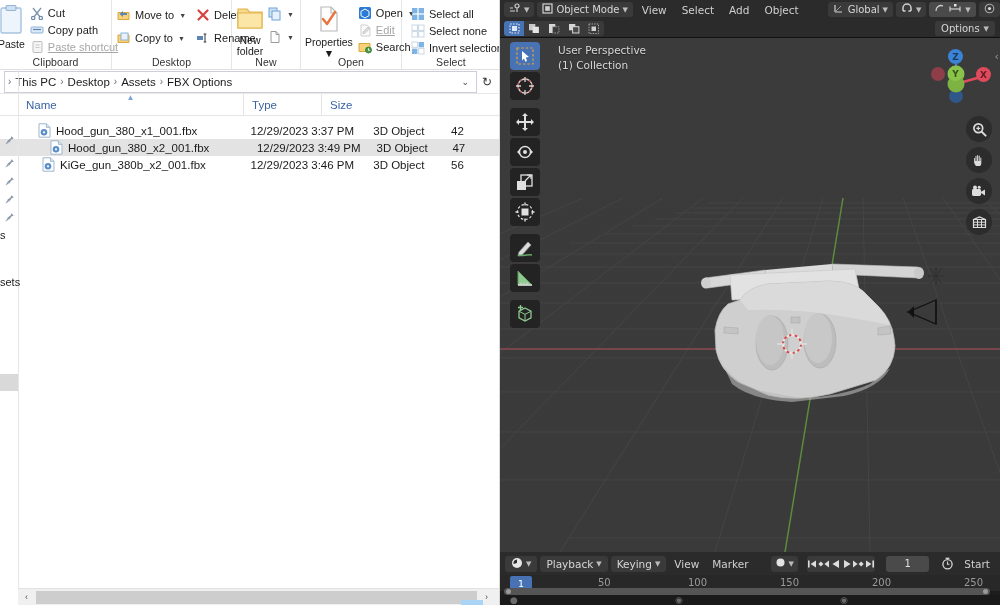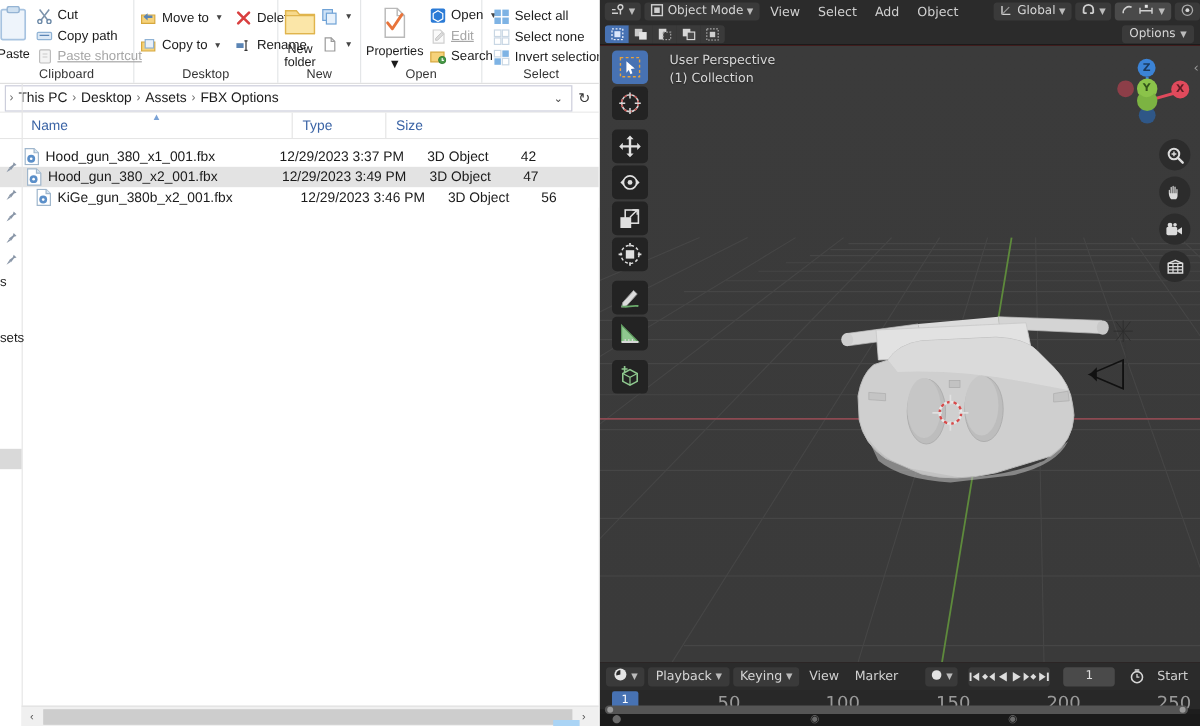--- a/index.html
+++ b/index.html
@@ -129,21 +129,21 @@
   .selmodes { display: flex; background: #333; border-radius: 3px; overflow: hidden; }
   .selmode { width: 20px; height: 15px; display: flex; align-items: center; justify-content: center; background: #3a3a3a; }
   .selmode.on { background: #4772b3; }
   .optpill {
     position: absolute; right: 5px; top: 2px;
     background: #3a3a3a; border-radius: 3px; height: 15px;
     display: flex; align-items: center; gap: 4px; padding: 0 6px;
     font-size: 10px; color: #d6d6d6;
   }
 
-  .viewport { position: absolute; left: 0; top: 38px; width: 500px; height: 514px; overflow: hidden; background: #7f1d1d; }
+  .viewport { position: absolute; left: 0; top: 38px; width: 500px; height: 514px; overflow: hidden; background: #0c4a6e; }
   .vptext { position: absolute; left: 58px; font-size: 10.5px; color: #d8d8d8; text-shadow: 0 1px 1px #222; }
 
   .vtools { position: absolute; left: 10px; top: 4px; width: 30px; display: flex; flex-direction: column; gap: 2px; }
   .vtool {
     width: 30px; height: 28px; background: #232323; border-radius: 4px;
     display: flex; align-items: center; justify-content: center;
   }
   .vtool.on { background: #4772b3; }
   .vtool.gap { margin-top: 6px; }
 
@@ -162,21 +162,21 @@
   .tlmenu { font-size: 10.5px; color: #d0d0d0; padding: 0 5px; white-space: nowrap; }
   .tlpill { background: #3a3a3a; border-radius: 3px; height: 16px; display: flex; align-items: center;
             gap: 3px; padding: 0 6px; font-size: 10.5px; color: #d6d6d6; }
   .tlbtns { display: flex; background: #3a3a3a; border-radius: 3px; overflow: hidden; }
   .tlbtn { width: 16px; height: 16px; display: flex; align-items: center; justify-content: center; color: #ddd; font-size: 8px; }
   .framefld { width: 60px; height: 16px; background: #4a4a4a; border-radius: 3px; color: #e0e0e0;
               font-size: 10px; display: flex; align-items: center; justify-content: center; }
   .tlruler { position: relative; height: 16px; background: #282828; }
   .tlframe { position: absolute; left: 10px; top: 1px; width: 22px; height: 14px; background: #4772b3;
              border-radius: 2px; color: #fff; font-size: 9.5px; display: flex; align-items: center; justify-content: center; }
-  .tltick { position: absolute; top: 2px; font-size: 15px; color: #9a9a9a; }
+  .tltick { position: absolute; top: 2px; font-size: 10px; color: #9a9a9a; }
   .tlscroll { position: absolute; left: 4px; right: 10px; bottom: 10px; height: 7px; background: #555; border-radius: 4px; }
   .tlscroll .knob { position: absolute; width: 5px; height: 5px; border-radius: 50%; background: #9a9a9a; top: 1px; }
   .tlbottom { position: absolute; left: 0; right: 0; bottom: 0; height: 10px; background: #1a1a1a; }
   .tlbico { position: absolute; bottom: 0px; color: #6a6a6a; font-size: 9px; }
 </style>
 </head>
 <body>
 
 <div id="root">
 
@@ -425,21 +425,21 @@
       <div class="c" style="width:78px">
         <span>Type</span>
       </div>
       <div class="c" style="width:56px">
         <span>Size</span>
       </div>
     </div>
 
     <div class="filelist">
       <div style="height:6px"></div>
-      <div class="frow" style="">
+      <div class="frow" style="padding-left:18px">
         <div class="c" style="width:225px;padding-left:20px">
           <span class="fbxicon">
             <svg width="13" height="15" viewBox="0 0 13 15">
               <path d="M1 .8h7.4L12 4.3V14.2H1z" fill="#fff" stroke="#9fb6cc" stroke-width="1"></path>
               <path d="M8.4.8v3.5H12" fill="#d7e6f3" stroke="#9fb6cc" stroke-width="1"></path>
               <circle cx="6" cy="9.3" r="3.3" fill="#5b8fc9"></circle>
               <circle cx="6" cy="9.3" r="1.1" fill="#fff"></circle>
             </svg>
           </span>
           <span>Hood_gun_380_x1_001.fbx</span>
@@ -447,21 +447,21 @@
         <div class="c" style="width:123px">
             <span>12/29/2023 3:37 PM</span>
           </div>
         <div class="c" style="width:78px">
             <span>3D Object</span>
           </div>
         <div class="c" style="width:56px">
             <span>42</span>
           </div>
       </div>
-      <div class="frow sel" style="padding-left:2px">
+      <div class="frow sel" style="padding-left:30px">
         <div class="c" style="width:225px;padding-left:20px">
           <span class="fbxicon">
             <svg width="13" height="15" viewBox="0 0 13 15">
               <path d="M1 .8h7.4L12 4.3V14.2H1z" fill="#fff" stroke="#9fb6cc" stroke-width="1"></path>
               <path d="M8.4.8v3.5H12" fill="#d7e6f3" stroke="#9fb6cc" stroke-width="1"></path>
               <circle cx="6" cy="9.3" r="3.3" fill="#5b8fc9"></circle>
               <circle cx="6" cy="9.3" r="1.1" fill="#fff"></circle>
             </svg>
           </span>
           <span>Hood_gun_380_x2_001.fbx</span>
@@ -470,21 +470,21 @@
             <span>12/29/2023 3:49 PM</span>
           </div>
         <div class="c" style="width:78px">
             <span>3D Object</span>
           </div>
         <div class="c" style="width:56px">
             <span>47</span>
           </div>
       </div>
       <div class="frow" style="padding-left:18px">
-        <div class="c" style="width:225px;padding-left:12px">
+        <div class="c" style="width:225px;padding-left:24px">
           <span class="fbxicon">
             <svg width="13" height="15" viewBox="0 0 13 15">
               <path d="M1 .8h7.4L12 4.3V14.2H1z" fill="#fff" stroke="#9fb6cc" stroke-width="1"></path>
               <path d="M8.4.8v3.5H12" fill="#d7e6f3" stroke="#9fb6cc" stroke-width="1"></path>
               <circle cx="6" cy="9.3" r="3.3" fill="#5b8fc9"></circle>
               <circle cx="6" cy="9.3" r="1.1" fill="#fff"></circle>
             </svg>
           </span>
           <span>KiGe_gun_380b_x2_001.fbx</span>
         </div>

